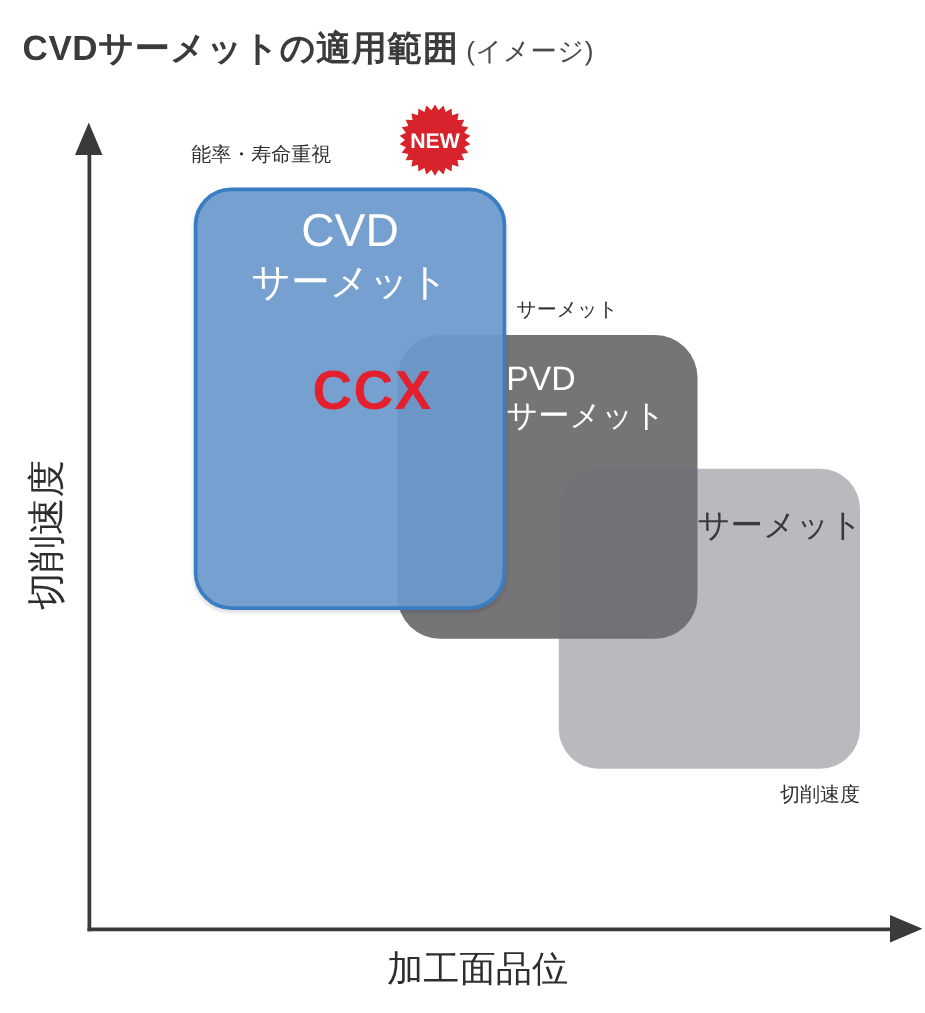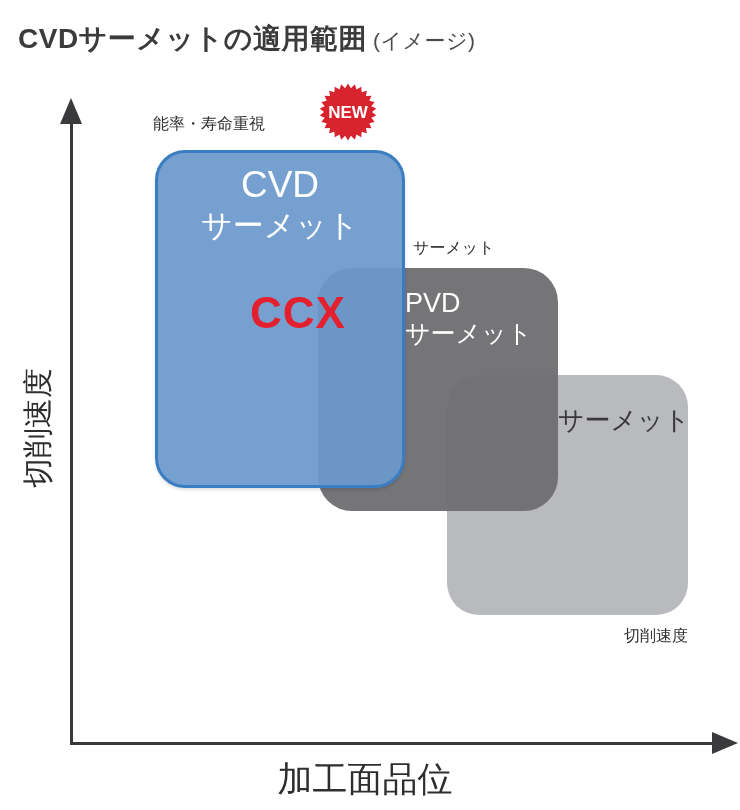--- a/index.html
+++ b/index.html
@@ -15,21 +15,21 @@
   .y-axis-line{left:70px;top:120px;width:3px;height:625px;background:#3a3a3c;}
   .x-axis-line{left:70px;top:742px;width:652px;height:3px;background:#3a3a3c;}
   .y-arrow{left:60px;top:98px;width:0;height:0;
     border-left:11px solid transparent;border-right:11px solid transparent;
     border-bottom:26px solid #3a3a3c;}
   .x-arrow{left:712px;top:732px;width:0;height:0;
     border-top:11px solid transparent;border-bottom:11px solid transparent;
     border-left:26px solid #3a3a3c;}
   .y-label{left:-112px;top:411px;width:300px;height:34px;line-height:34px;
     text-align:center;font-size:30px;color:#2e2e30;transform:rotate(-90deg);}
-  .x-label{left:245px;top:756px;width:240px;text-align:center;font-size:35px;color:#2e2e30;}
+  .x-label{left:262px;top:756px;width:240px;text-align:center;font-size:29px;color:#2e2e30;}
   
   .region{border-radius:32px;}
   .region-cermet{left:447px;top:375px;width:241px;height:240px;}
   .region-pvd{left:318px;top:268px;width:240px;height:243px;border-radius:34px;}
   .region-cvd{left:155px;top:150px;width:250px;height:338px;border-radius:30px;
     border:3px solid #3a7dc2;box-sizing:border-box;box-shadow:0 2px 3px rgba(0,0,0,.12);}
   
   .cvd-name{left:155px;top:163px;width:250px;text-align:center;color:#fff;font-weight:normal;}
   .cvd-name .l1{font-size:37px;line-height:44px;}
   .cvd-name .l2{font-size:31px;line-height:38px;}

